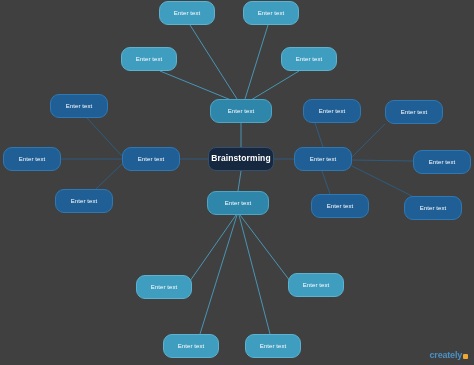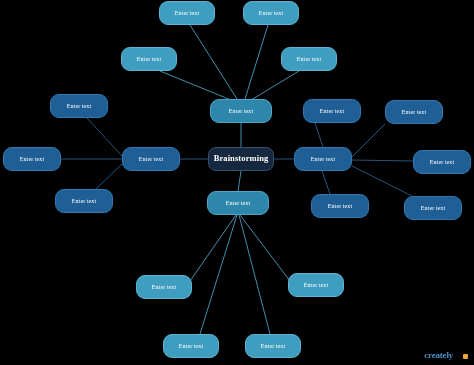--- a/index.html
+++ b/index.html
@@ -4,23 +4,23 @@
 <style>
   html, body {
     margin: 0;
     padding: 0;
     background: #ffffff;
   }
   #canvas {
     position: relative;
     width: 474px;
     height: 365px;
-    background: #000000;
+    background: #404040;
     overflow: hidden;
-    font-family: Liberation Serif, serif;
+    font-family: Liberation Sans, sans-serif;
   }
   #edges {
     position: absolute;
     left: 0;
     top: 0;
     width: 474px;
     height: 365px;
   }
   .node {
     position: absolute;
@@ -61,21 +61,21 @@
     background: #1f5f96;
     border: 1px solid #2f78b3;
     font-size: 6px;
   }
   .watermark {
     position: absolute;
     right: 6px;
     bottom: 5px;
     display: flex;
     align-items: flex-end;
-    gap: 10px;
+    gap: 1px;
     margin-left: 28px;
   }
   .watermark-text {
     font-size: 9px;
     font-weight: bold;
     color: #4a90c4;
     letter-spacing: -0.2px;
     line-height: 1;
   }
   .watermark-mark {

